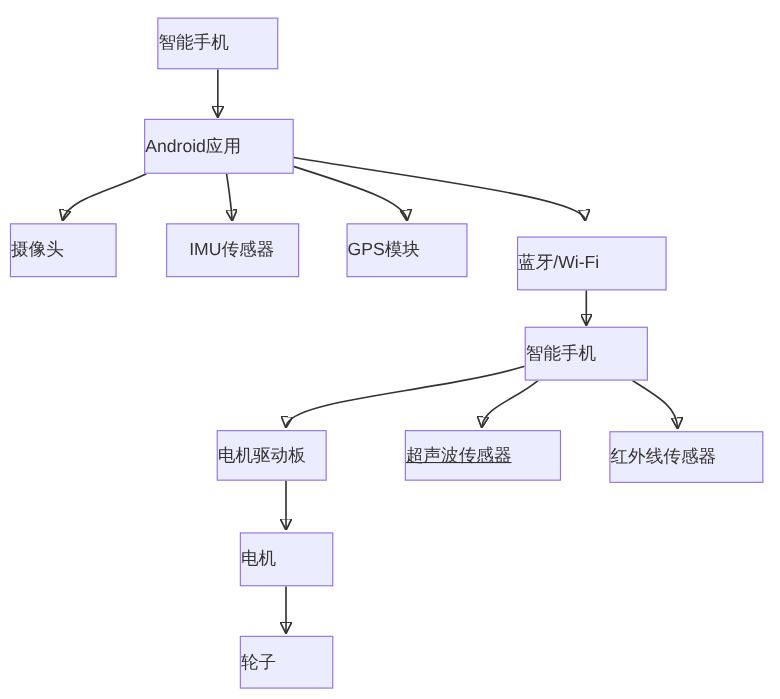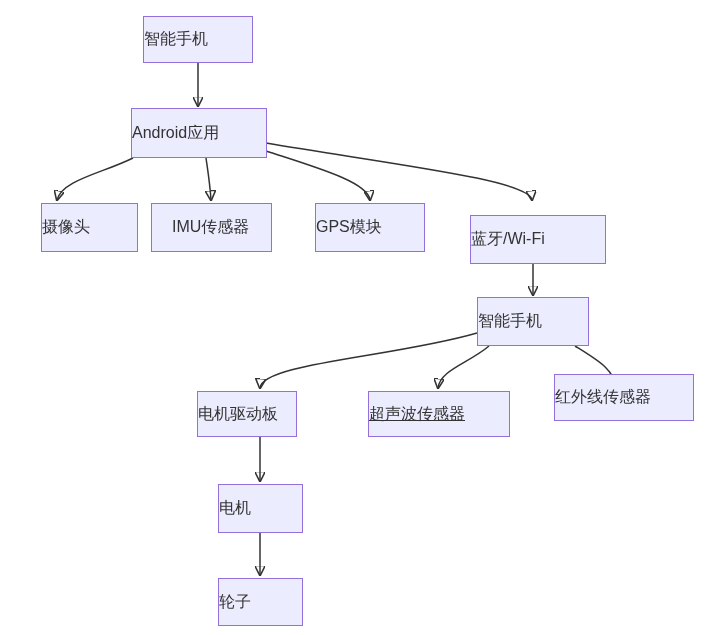--- a/index.html
+++ b/index.html
@@ -13,28 +13,28 @@
   .edges{position:absolute;left:0;top:0;}
   .edges path{stroke:#333333;stroke-width:1.5;fill:none;}
   .node{
     position:absolute;box-sizing:border-box;
     background:#ECECFF;border:1.5px solid #9370DB;
     display:flex;align-items:center;justify-content:flex-start;
     font-size:16px;color:#333333;white-space:nowrap;
   }
   #n-smartphone {left:143px;top:16px; width:110px;height:47px;}
   #n-android    {left:131px;top:108px;width:136px;height:50px;}
-  #n-camera     {left:9px;  top:203px;width:97px; height:49px;margin-left:32px;}
+  #n-camera     {left:9px;  top:203px;width:97px; height:49px;}
   #n-imu        {left:151px;top:203px;width:121px;height:49px;padding-left:20px;}
   #n-gps        {left:315px;top:203px;width:110px;height:49px;}
   #n-bluetooth  {left:470px;top:215px;width:136px;height:49px;}
   #n-mcu        {left:477px;top:297px;width:112px;height:49px;}
   #n-motordrv   {left:197px;top:391px;width:100px;height:46px;}
   #n-ultrasonic {left:368px;top:391px;width:142px;height:46px;text-decoration:underline;}
-  #n-infrared   {left:554px;top:374px;width:140px;height:47px;}
+  #n-infrared   {left:554px;top:392px;width:140px;height:47px;}
   #n-motor      {left:218px;top:484px;width:85px; height:49px;}
   #n-wheel      {left:218px;top:578px;width:85px; height:48px;}
 </style>
 </head>
 <body>
 
 <div class="canvas">
 
   <svg class="edges" width="709" height="635" viewBox="0 0 709 635">
     <defs>

